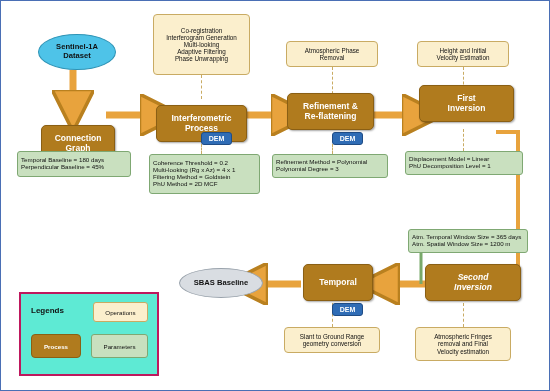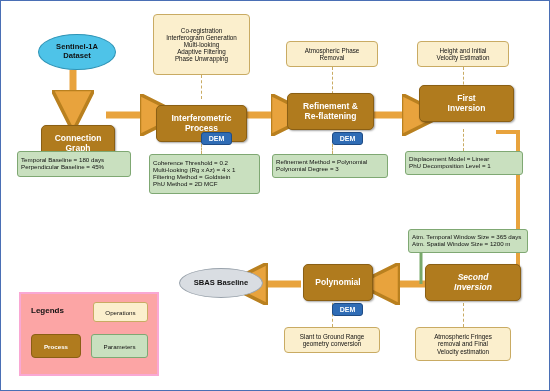--- a/index.html
+++ b/index.html
@@ -86,22 +86,22 @@
     background:#d9dde2;
     border:1px solid #9aa3ac;
   }
   .dashline-v{
     position:absolute;
     width:0;border-left:1px dashed #c9ab63;
   }
   
   #legend{
     position:absolute;
-    border:2px solid #f9a8d4;
-    background:#fca5a5;
+    border:2px solid #be185d;
+    background:#5eead4;
     box-sizing:border-box;
     padding-left:12px;
   }
   .legend-title{
     position:absolute;
     font-weight:bold;
     font-size:8px;
     color:#111;
   }
   .legend-swatch{
@@ -201,21 +201,21 @@
 
   <div class="box process" style="left:286px;top:92px;width:87px;height:37px;">Refinement &amp;
 Re-flattening</div>
 
   <div class="box process" style="left:418px;top:84px;width:95px;height:37px;">First
 Inversion</div>
 
   <div class="box process" style="left:424px;top:263px;width:96px;height:37px;font-style:italic;">Second
 Inversion</div>
 
-  <div class="box process" style="left:302px;top:263px;width:70px;height:37px;">Polynomial</div>
+  <div class="box process" style="left:302px;top:263px;width:70px;height:37px;">Temporal</div>
 
   <div class="ellipse ellipse-grey" style="left:178px;top:267px;width:84px;height:30px;">SBAS Baseline</div>
 
   <div class="box dem" style="left:200px;top:131px;width:31px;height:13px;">DEM</div>
   <div class="box dem" style="left:331px;top:131px;width:31px;height:13px;">DEM</div>
   <div class="box dem" style="left:331px;top:302px;width:31px;height:13px;">DEM</div>
 
   <div class="box params" style="left:16px;top:150px;width:114px;height:26px;">Temporal Baseline = 180 days
 Perpendicular Baseline = 45%</div>
 

